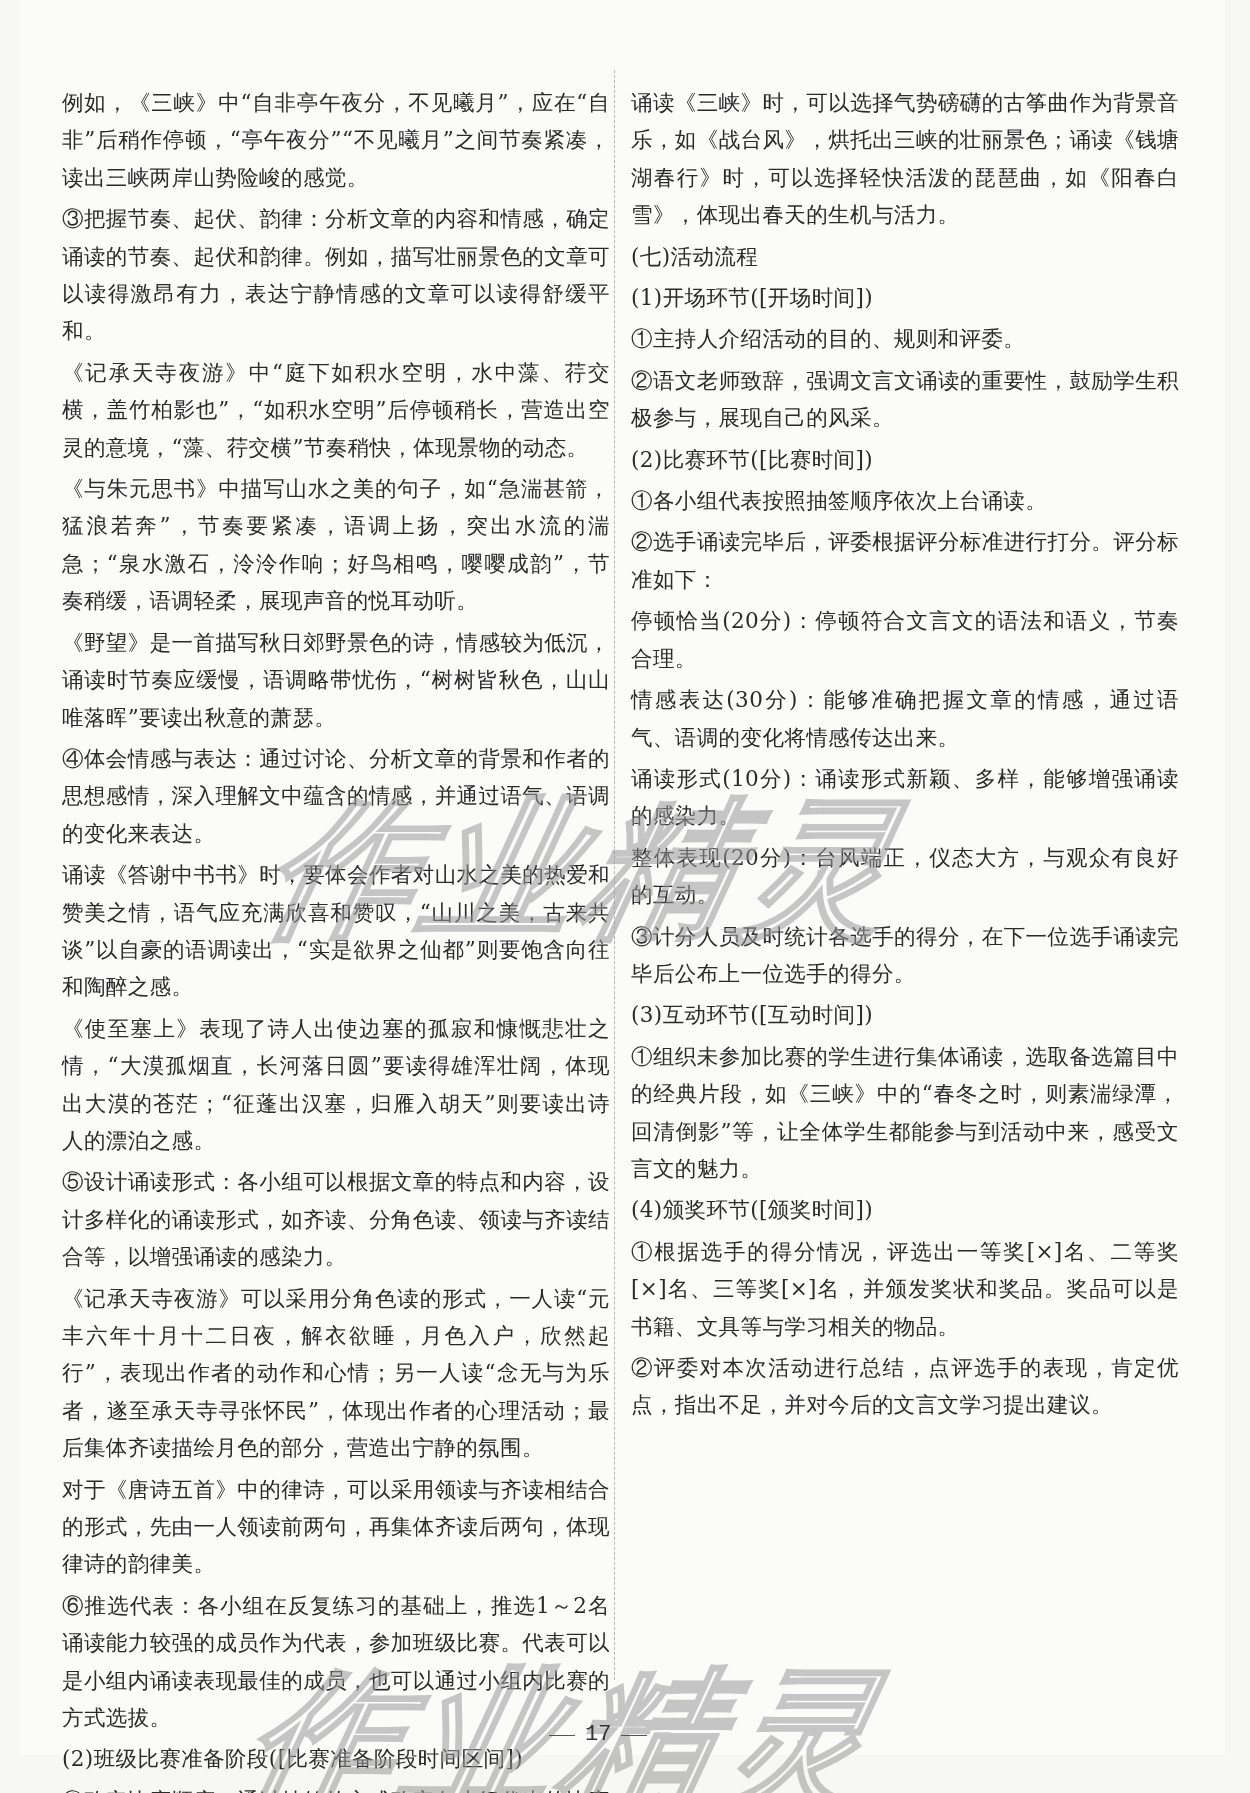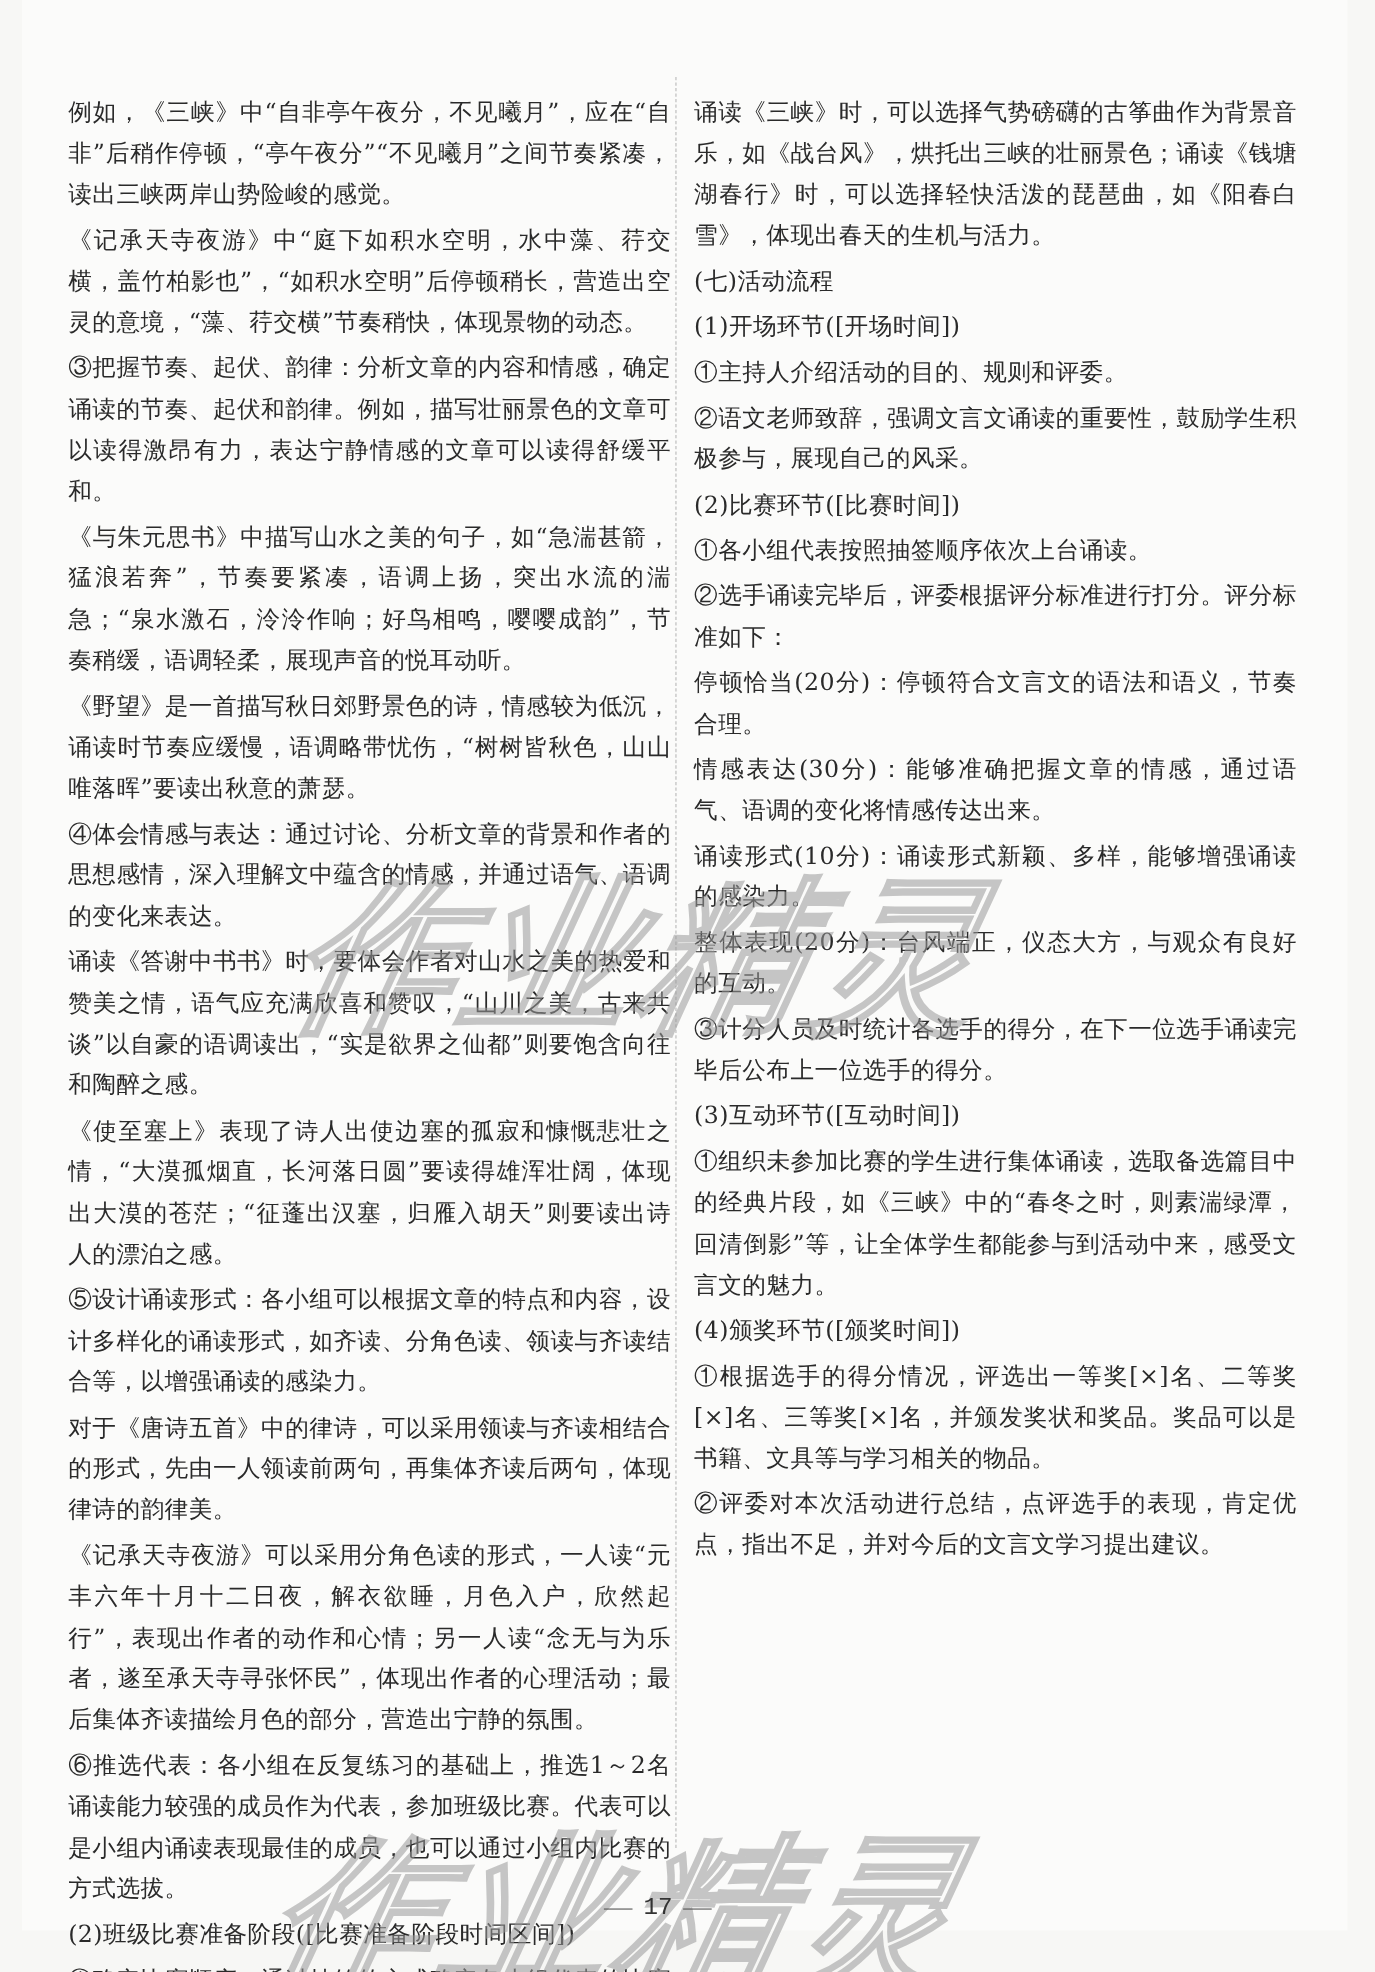--- a/index.html
+++ b/index.html
@@ -45,30 +45,30 @@
   .wm1 { left: 270px; top: 770px; font-size: 150px; }
   .wm2 { left: 250px; top: 1640px; font-size: 150px; }
 </style>
 </head>
 <body>
 
 <div class="page"></div>
 
 <div class="col left">
   <p>例如，《三峡》中“自非亭午夜分，不见曦月”，应在“自非”后稍作停顿，“亭午夜分”“不见曦月”之间节奏紧凑，读出三峡两岸山势险峻的感觉。</p>
+  <p>③把握节奏、起伏、韵律：分析文章的内容和情感，确定诵读的节奏、起伏和韵律。例如，描写壮丽景色的文章可以读得激昂有力，表达宁静情感的文章可以读得舒缓平和。</p>
   <p>《记承天寺夜游》中“庭下如积水空明，水中藻、荇交横，盖竹柏影也”，“如积水空明”后停顿稍长，营造出空灵的意境，“藻、荇交横”节奏稍快，体现景物的动态。</p>
-  <p>③把握节奏、起伏、韵律：分析文章的内容和情感，确定诵读的节奏、起伏和韵律。例如，描写壮丽景色的文章可以读得激昂有力，表达宁静情感的文章可以读得舒缓平和。</p>
   <p>《与朱元思书》中描写山水之美的句子，如“急湍甚箭，猛浪若奔”，节奏要紧凑，语调上扬，突出水流的湍急；“泉水激石，泠泠作响；好鸟相鸣，嘤嘤成韵”，节奏稍缓，语调轻柔，展现声音的悦耳动听。</p>
   <p>《野望》是一首描写秋日郊野景色的诗，情感较为低沉，诵读时节奏应缓慢，语调略带忧伤，“树树皆秋色，山山唯落晖”要读出秋意的萧瑟。</p>
   <p>④体会情感与表达：通过讨论、分析文章的背景和作者的思想感情，深入理解文中蕴含的情感，并通过语气、语调的变化来表达。</p>
   <p>诵读《答谢中书书》时，要体会作者对山水之美的热爱和赞美之情，语气应充满欣喜和赞叹，“山川之美，古来共谈”以自豪的语调读出，“实是欲界之仙都”则要饱含向往和陶醉之感。</p>
   <p>《使至塞上》表现了诗人出使边塞的孤寂和慷慨悲壮之情，“大漠孤烟直，长河落日圆”要读得雄浑壮阔，体现出大漠的苍茫；“征蓬出汉塞，归雁入胡天”则要读出诗人的漂泊之感。</p>
   <p>⑤设计诵读形式：各小组可以根据文章的特点和内容，设计多样化的诵读形式，如齐读、分角色读、领读与齐读结合等，以增强诵读的感染力。</p>
+  <p>《记承天寺夜游》可以采用分角色读的形式，一人读“元丰六年十月十二日夜，解衣欲睡，月色入户，欣然起行”，表现出作者的动作和心情；另一人读“念无与为乐者，遂至承天寺寻张怀民”，体现出作者的心理活动；最后集体齐读描绘月色的部分，营造出宁静的氛围。</p>
   <p>对于《唐诗五首》中的律诗，可以采用领读与齐读相结合的形式，先由一人领读前两句，再集体齐读后两句，体现律诗的韵律美。</p>
-  <p>《记承天寺夜游》可以采用分角色读的形式，一人读“元丰六年十月十二日夜，解衣欲睡，月色入户，欣然起行”，表现出作者的动作和心情；另一人读“念无与为乐者，遂至承天寺寻张怀民”，体现出作者的心理活动；最后集体齐读描绘月色的部分，营造出宁静的氛围。</p>
   <p>⑥推选代表：各小组在反复练习的基础上，推选1～2名诵读能力较强的成员作为代表，参加班级比赛。代表可以是小组内诵读表现最佳的成员，也可以通过小组内比赛的方式选拔。</p>
   <p>(2)班级比赛准备阶段([比赛准备阶段时间区间])</p>
   <p>①确定比赛顺序：通过抽签的方式确定各小组代表的比赛顺序，确保比赛的公平性。</p>
 </div>
 
 <div class="divider"></div>
 
 <div class="col right">
   <p>诵读《三峡》时，可以选择气势磅礴的古筝曲作为背景音乐，如《战台风》，烘托出三峡的壮丽景色；诵读《钱塘湖春行》时，可以选择轻快活泼的琵琶曲，如《阳春白雪》，体现出春天的生机与活力。</p>
   <p>(七)活动流程</p>

